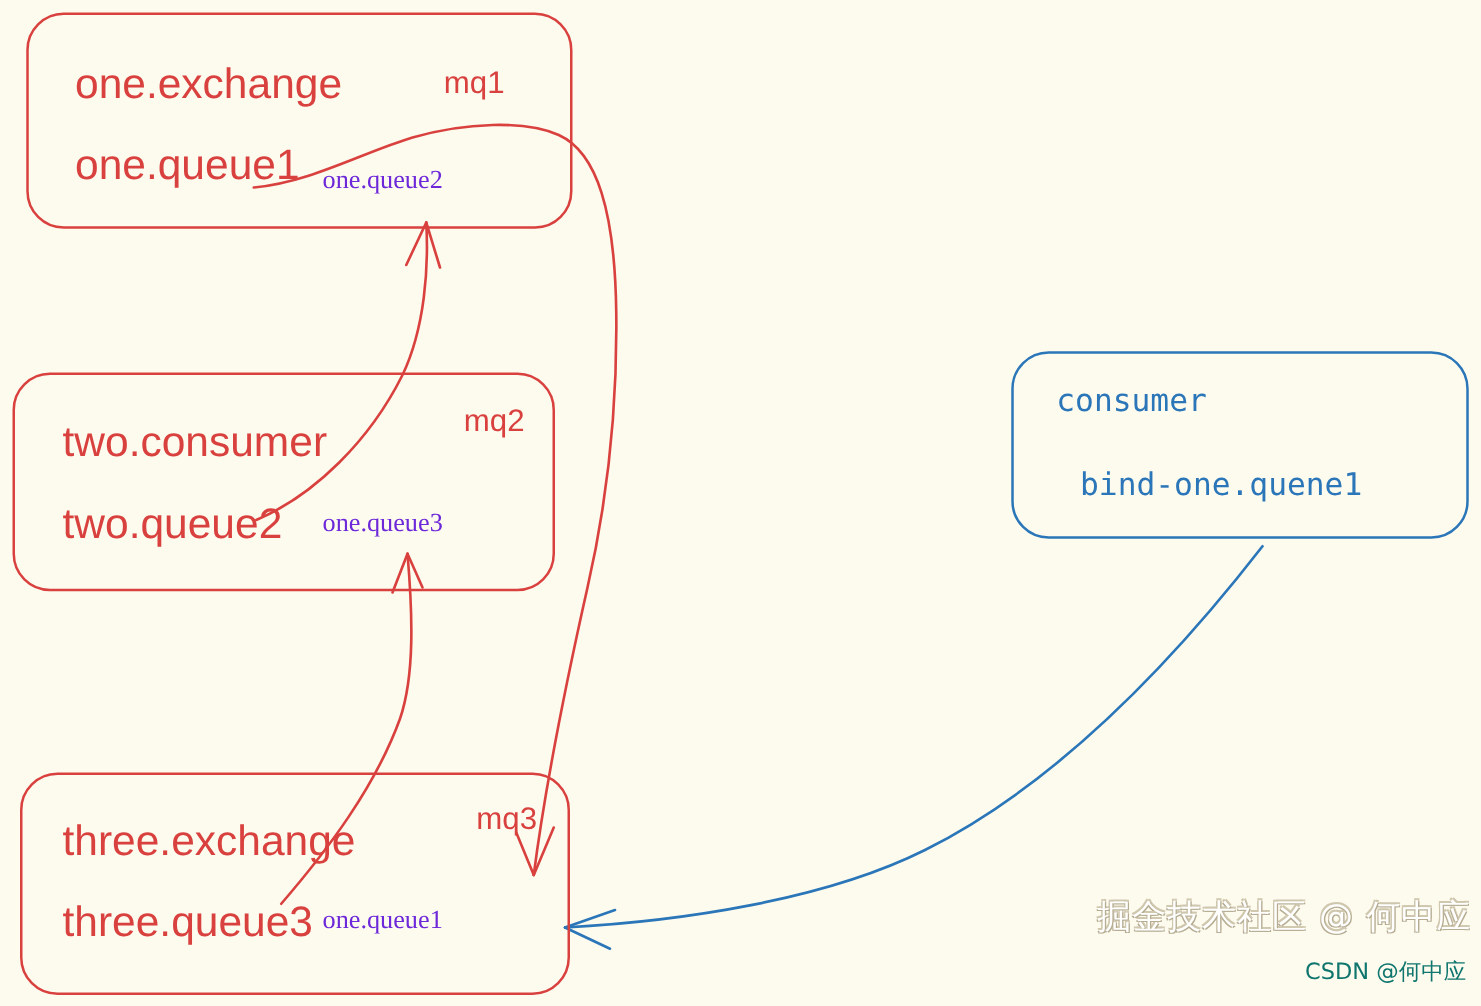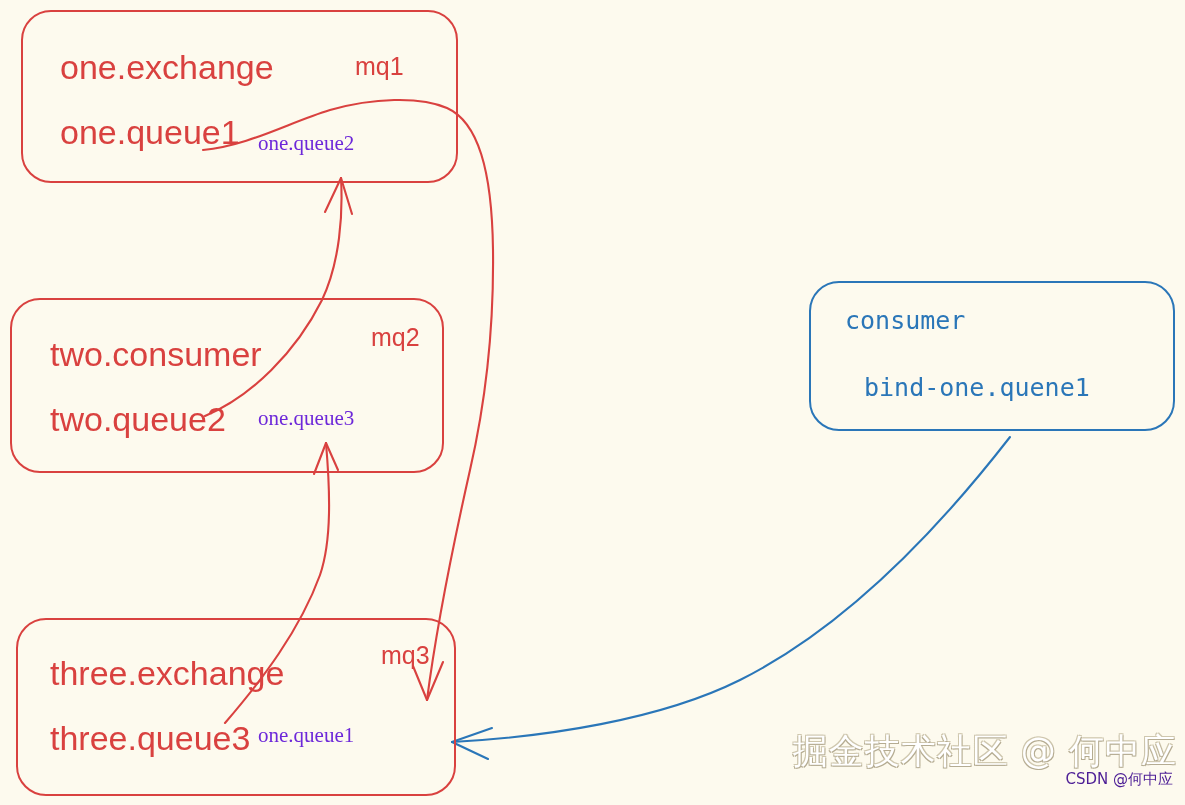--- a/index.html
+++ b/index.html
@@ -64,35 +64,35 @@
   }
   #watermark {
     position: absolute;
     right: 8px;
     bottom: 16px;
     text-align: right;
     pointer-events: none;
   }
   #watermark .wm-main {
     font-family: "DejaVu Sans", sans-serif;
-    font-size: 35px;
+    font-size: 27px;
     color: #ffffff;
     text-shadow:
       1px 1px 0 #b5ac92,
       -1px -1px 0 #cfc7ae,
       1px -1px 0 #cfc7ae,
       -1px 1px 0 #b5ac92;
     letter-spacing: 1px;
     line-height: 1.1;
   }
   #watermark .wm-sub {
     font-family: "DejaVu Sans", sans-serif;
-    font-size: 15px;
-    color: #4c1d95;
-    margin-top: 0;
+    font-size: 18px;
+    color: #0f766e;
+    margin-top: 16px;
     margin-right: 4px;
   }
 </style>
 </head>
 <body>
 
 <div id="canvas">
 
   <svg id="vector-layer" viewBox="0 0 1185 805" xmlns="http://www.w3.org/2000/svg">
     <g fill="none" stroke-linecap="round" stroke-linejoin="round">

